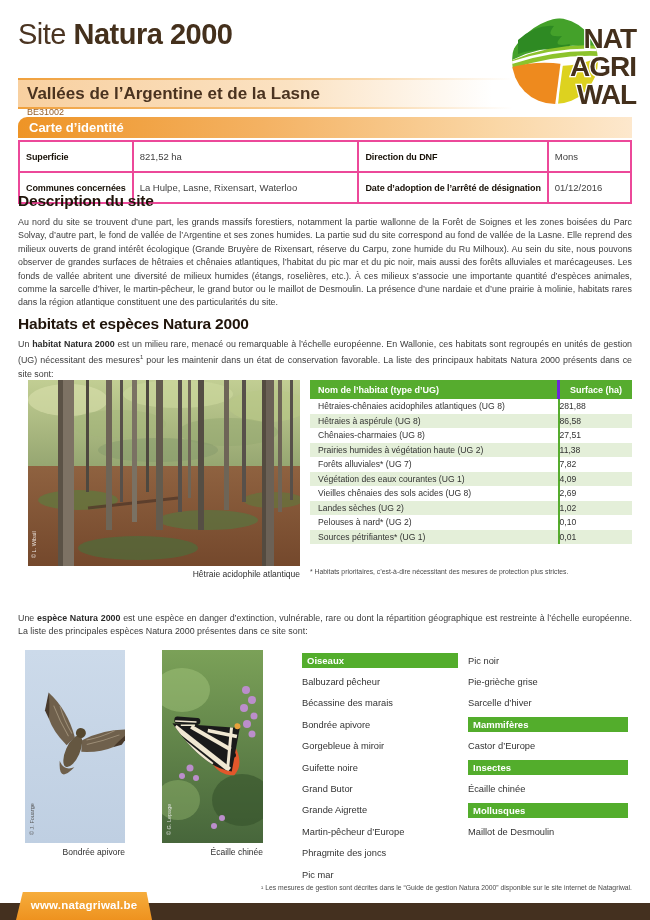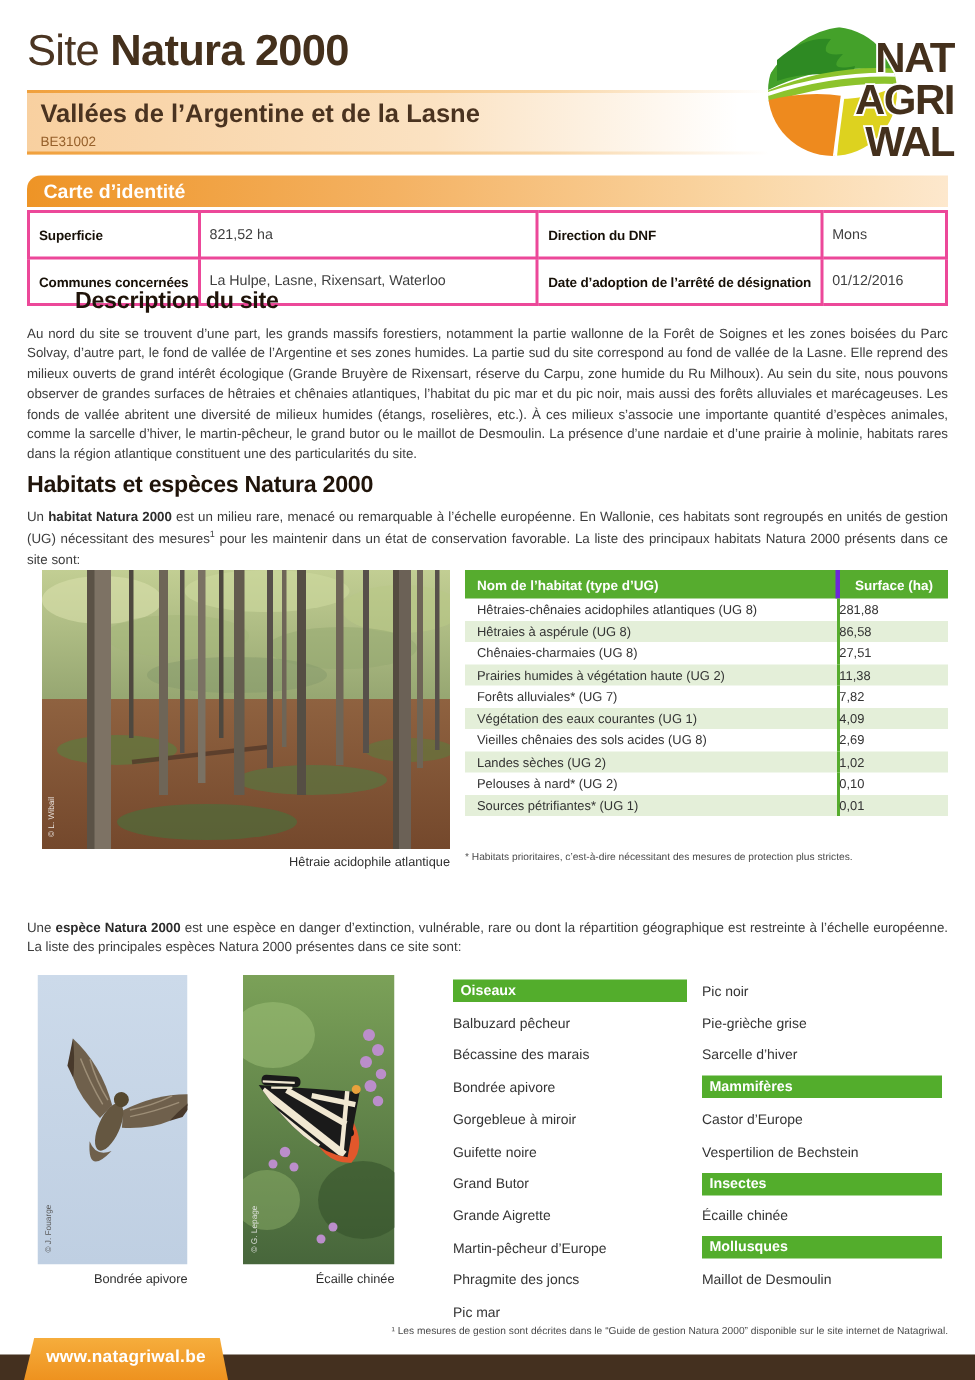--- a/index.html
+++ b/index.html
@@ -7,21 +7,21 @@
     width:650px;height:920px;position:relative;background:#ffffff;
     font-family:"Liberation Sans",sans-serif;overflow:hidden;
     -webkit-font-smoothing:antialiased;
   }
   .abs{position:absolute;}
 
   
   .page-title{left:18px;top:18px;font-size:29px;color:#4b3522;letter-spacing:-0.5px;}
   .page-title b{color:#44301c;}
   .subtitle-band{
-    left:18px;top:60px;width:494px;height:43px;box-sizing:border-box;
+    left:18px;top:78px;width:494px;height:31px;box-sizing:border-box;
     padding:4px 0 0 9px;
     background:linear-gradient(to right,#f8d0a0 0%,#fbe2c2 55%,#ffffff 96%);
     border-width:2px 0;border-style:solid;
     border-image:linear-gradient(to right,#f0a03c,#f9d6a6 70%,#ffffff) 1;
   }
   .subtitle{font-size:17px;font-weight:bold;color:#4a3320;}
   .site-code{font-size:9px;color:#96602b;margin-top:3px;}
   .logo{right:10px;top:14px;width:130px;height:96px;}
 
   
@@ -137,21 +137,21 @@
       </tr>
       <tr>
         <td class="lab">Communes concernées</td>
         <td class="val">La Hulpe, Lasne, Rixensart, Waterloo</td>
         <td class="lab">Date d’adoption de l’arrêté de désignation</td>
         <td class="val">01/12/2016</td>
       </tr>
     </tbody>
 </table>
 
-<div class="abs h1" style="left:18px;top:192px;padding-left:32px;">Description du site</div>
+<div class="abs h1" style="left:18px;top:192px;">Description du site</div>
 <div class="abs para" style="top:216px;">Au nord du site se trouvent d’une part, les grands massifs forestiers, notamment la partie wallonne de la Forêt de Soignes et les zones boisées du Parc Solvay, d’autre part, le fond de vallée de l’Argentine et ses zones humides. La partie sud du site correspond au fond de vallée de la Lasne. Elle reprend des milieux ouverts de grand intérêt écologique (Grande Bruyère de Rixensart, réserve du Carpu, zone humide du Ru Milhoux). Au sein du site, nous pouvons observer de grandes surfaces de hêtraies et chênaies atlantiques, l’habitat du pic mar et du pic noir, mais aussi des forêts alluviales et marécageuses. Les fonds de vallée abritent une diversité de milieux humides (étangs, roselières, etc.). À ces milieux s’associe une importante quantité d’espèces animales, comme la sarcelle d’hiver, le martin-pêcheur, le grand butor ou le maillot de Desmoulin. La présence d’une nardaie et d’une prairie à molinie, habitats rares dans la région atlantique constituent une des particularités du site.</div>
 
 <div class="abs h1" style="left:18px;top:315px;">Habitats et espèces Natura 2000</div>
 <div class="abs para" style="top:338px;"><span>Un </span><b>habitat Natura 2000</b><span> est un milieu rare, menacé ou remarquable à l’échelle européenne. En Wallonie, ces habitats sont regroupés en unités de gestion (UG) nécessitant des mesures</span><sup>1</sup><span> pour les maintenir dans un état de conservation favorable. La liste des principaux habitats Natura 2000 présents dans ce site sont:</span></div>
 
 <div class="abs" style="left:28px;top:380px;">
   <svg class="photo" width="272" height="186" viewBox="0 0 272 186">
     <defs>
       <linearGradient id="fol" x1="0" y1="0" x2="0" y2="1">
         <stop offset="0" stop-color="#c2ce93"></stop>
@@ -370,23 +370,20 @@
     <div class="sp-entry">
       <div class="sp-item">Sarcelle d’hiver</div>
     </div>
     <div class="sp-entry">
       <div class="sp-header">Mammifères</div>
     </div>
     <div class="sp-entry">
       <div class="sp-item">Castor d’Europe</div>
     </div>
     <div class="sp-entry">
-      <div class="sp-item">Vespertilion de Bechstein</div>
-    </div>
-    <div class="sp-entry">
       <div class="sp-header">Insectes</div>
     </div>
     <div class="sp-entry">
       <div class="sp-item">Écaille chinée</div>
     </div>
     <div class="sp-entry">
       <div class="sp-header">Mollusques</div>
     </div>
     <div class="sp-entry">
       <div class="sp-item">Maillot de Desmoulin</div>

